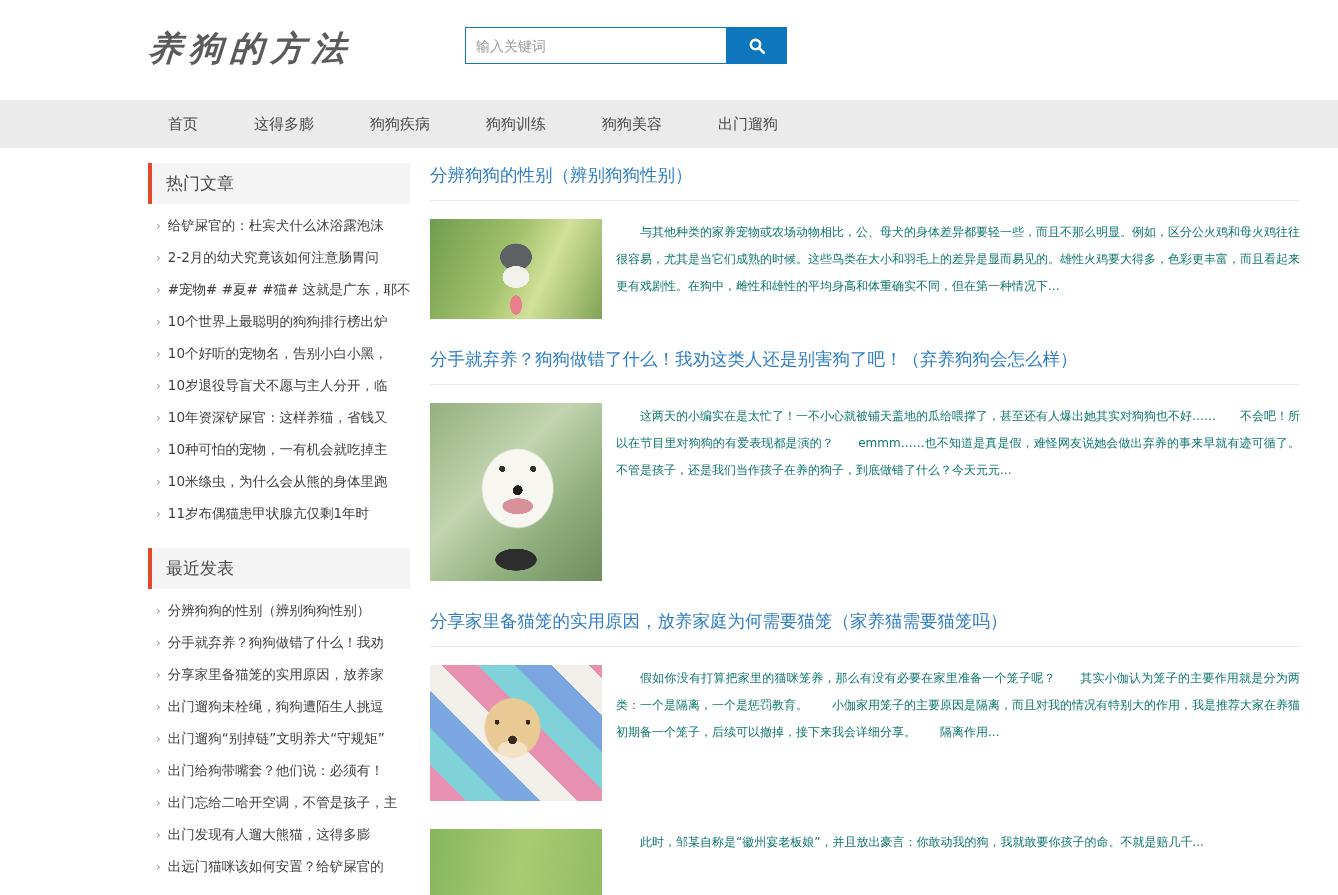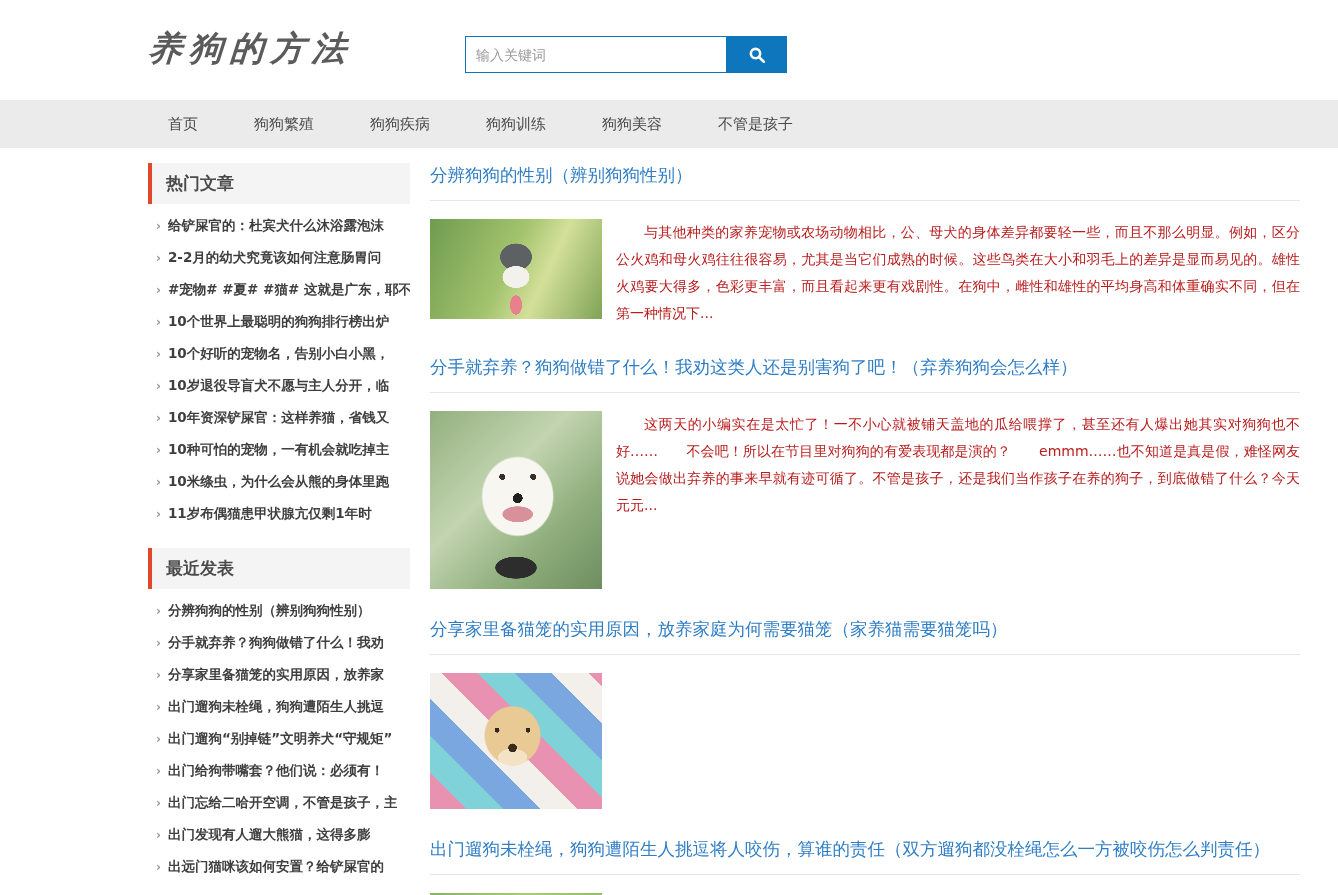--- a/index.html
+++ b/index.html
@@ -4,56 +4,56 @@
 <style>
   * { margin:0; padding:0; box-sizing:border-box; }
   html,body { width:1338px; height:895px; overflow:hidden; background:#fff;
     font-family:"DejaVu Sans","Liberation Sans",sans-serif; }
 
   
   .header { position:relative; height:100px; background:#fff; }
   .logo { position:absolute; left:148px; top:26px; font-family:"DejaVu Serif","Liberation Serif",serif;
     font-style:italic; font-weight:bold; font-size:34px; color:#5b5b5b; letter-spacing:7px;
     transform:skewX(-4deg); cursor:pointer; }
-  .searchbox { position:absolute; left:465px; top:36px; display:flex; height:37px; }
+  .searchbox { position:absolute; left:465px; top:27px; display:flex; height:37px; }
   .searchbox input { width:262px; height:37px; border:1px solid #0e76bd; outline:none;
     padding:0 10px; font-size:14px; color:#333; }
   .searchbox input::placeholder { color:#9a9a9a; }
   .search-btn { width:60px; height:37px; background:#0e76bd; border:none; cursor:pointer;
     display:flex; align-items:center; justify-content:center; }
 
   
   .nav { height:48px; background:#ebebeb; }
   .nav-inner { margin-left:148px; width:1152px; height:48px; display:flex; align-items:flex-end; }
   .nav-item { padding:0 20px; margin-right:16px; font-size:15px; color:#4a4a4a; line-height:48px;
     cursor:pointer; white-space:nowrap; }
   .nav-item:first-child { padding-left:20px; }
 
   
   .container { margin-left:148px; width:1152px; display:flex; padding-top:15px; }
   .sidebar { width:262px; flex:0 0 262px; }
   .main { flex:1; margin-left:20px; }
 
   
-  .widget { margin-bottom:18px;font-weight:bold; }
+  .widget { margin-bottom:18px; }
   .widget-head { background:#f4f4f4; border-left:4px solid #e2472c; padding:9px 0 9px 14px;
     font-size:17px; color:#4a4a4a; }
   .widget-list { padding-top:6px; }
   .widget-item { display:flex; align-items:center; height:32px; font-size:13.5px; color:#3f3f3f;
     cursor:pointer; white-space:nowrap; overflow:hidden; }
   .widget-item .arrow { color:#999; font-size:12px; margin:0 7px 0 8px; flex:0 0 auto; }
   .widget-item .txt { overflow:hidden; text-overflow:clip; white-space:nowrap; }
 
   
   .article { margin-bottom:28px; }
   .article h2 { font-size:17.5px; font-weight:400; color:#2f7ec5; cursor:pointer;
     padding-bottom:13px; border-bottom:1px solid #e7e7e7; margin-bottom:18px; white-space:nowrap; }
   .article-row { display:flex; }
   .thumb { flex:0 0 172px; width:172px; margin-right:14px; cursor:pointer; }
-  .excerpt { flex:1; font-size:14px; color:#b91c1c; line-height:27px; text-indent:2em;
+  .excerpt { flex:1; font-size:12px; color:#0f766e; line-height:27px; text-indent:2em;
     text-align:justify; }
 
   
   .husky-in-grass { height:100px; background:
     radial-gradient(ellipse 10px 16px at 50% 86%, #e8808d 60%, rgba(0,0,0,0) 61%),
     radial-gradient(ellipse 22px 18px at 50% 58%, #f2f1ec 60%, rgba(0,0,0,0) 62%),
     radial-gradient(ellipse 26px 22px at 50% 38%, #5d6164 60%, rgba(0,0,0,0) 62%),
     linear-gradient(115deg,#6f9c4f,#a3c36e 45%,#d3e099 65%,#7fa356); }
   .white-pom-harness { height:178px; background:
     radial-gradient(ellipse 34px 18px at 50% 88%, #2d2d2d 60%, rgba(0,0,0,0) 62%),
@@ -92,29 +92,29 @@
       </span>
     </button>
   </div>
 </div>
 
 <div class="nav">
   <div class="nav-inner">
 
       <div class="nav-item">首页</div>
 
-      <div class="nav-item">狗狗繁殖</div>
+      <div class="nav-item">这得多膨</div>
 
       <div class="nav-item">狗狗疾病</div>
 
       <div class="nav-item">狗狗训练</div>
 
       <div class="nav-item">狗狗美容</div>
 
-      <div class="nav-item">不管是孩子</div>
+      <div class="nav-item">出门遛狗</div>
 
     </div>
 </div>
 
 <div class="container">
 
   <div class="sidebar">
 
     <div class="widget">
       <div class="widget-head">热门文章</div>
@@ -240,25 +240,25 @@
         <div class="article-row">
           <div class="thumb white-pom-harness"></div>
           <div class="excerpt">这两天的小编实在是太忙了！一不小心就被铺天盖地的瓜给喂撑了，甚至还有人爆出她其实对狗狗也不好……　　不会吧！所以在节目里对狗狗的有爱表现都是演的？　　emmm……也不知道是真是假，难怪网友说她会做出弃养的事来早就有迹可循了。不管是孩子，还是我们当作孩子在养的狗子，到底做错了什么？今天元元...</div>
         </div>
       </div>
 
       <div class="article">
         <h2>分享家里备猫笼的实用原因，放养家庭为何需要猫笼（家养猫需要猫笼吗）</h2>
         <div class="article-row">
           <div class="thumb pom-on-patchwork"></div>
-        </div>
-      </div>
-
-      <div class="article">
-        <h2>出门遛狗未栓绳，狗狗遭陌生人挑逗将人咬伤，算谁的责任（双方遛狗都没栓绳怎么一方被咬伤怎么判责任）</h2>
+          <div class="excerpt">假如你没有打算把家里的猫咪笼养，那么有没有必要在家里准备一个笼子呢？　　其实小伽认为笼子的主要作用就是分为两类：一个是隔离，一个是惩罚教育。　　小伽家用笼子的主要原因是隔离，而且对我的情况有特别大的作用，我是推荐大家在养猫初期备一个笼子，后续可以撤掉，接下来我会详细分享。　　隔离作用...</div>
+        </div>
+      </div>
+
+      <div class="article">
         <div class="article-row">
           <div class="thumb white-dog-on-grass"></div>
           <div class="excerpt">此时，邹某自称是“徽州宴老板娘”，并且放出豪言：你敢动我的狗，我就敢要你孩子的命。不就是赔几千...</div>
         </div>
       </div>
     </div>
 
 </div>
 
 </body></html>

